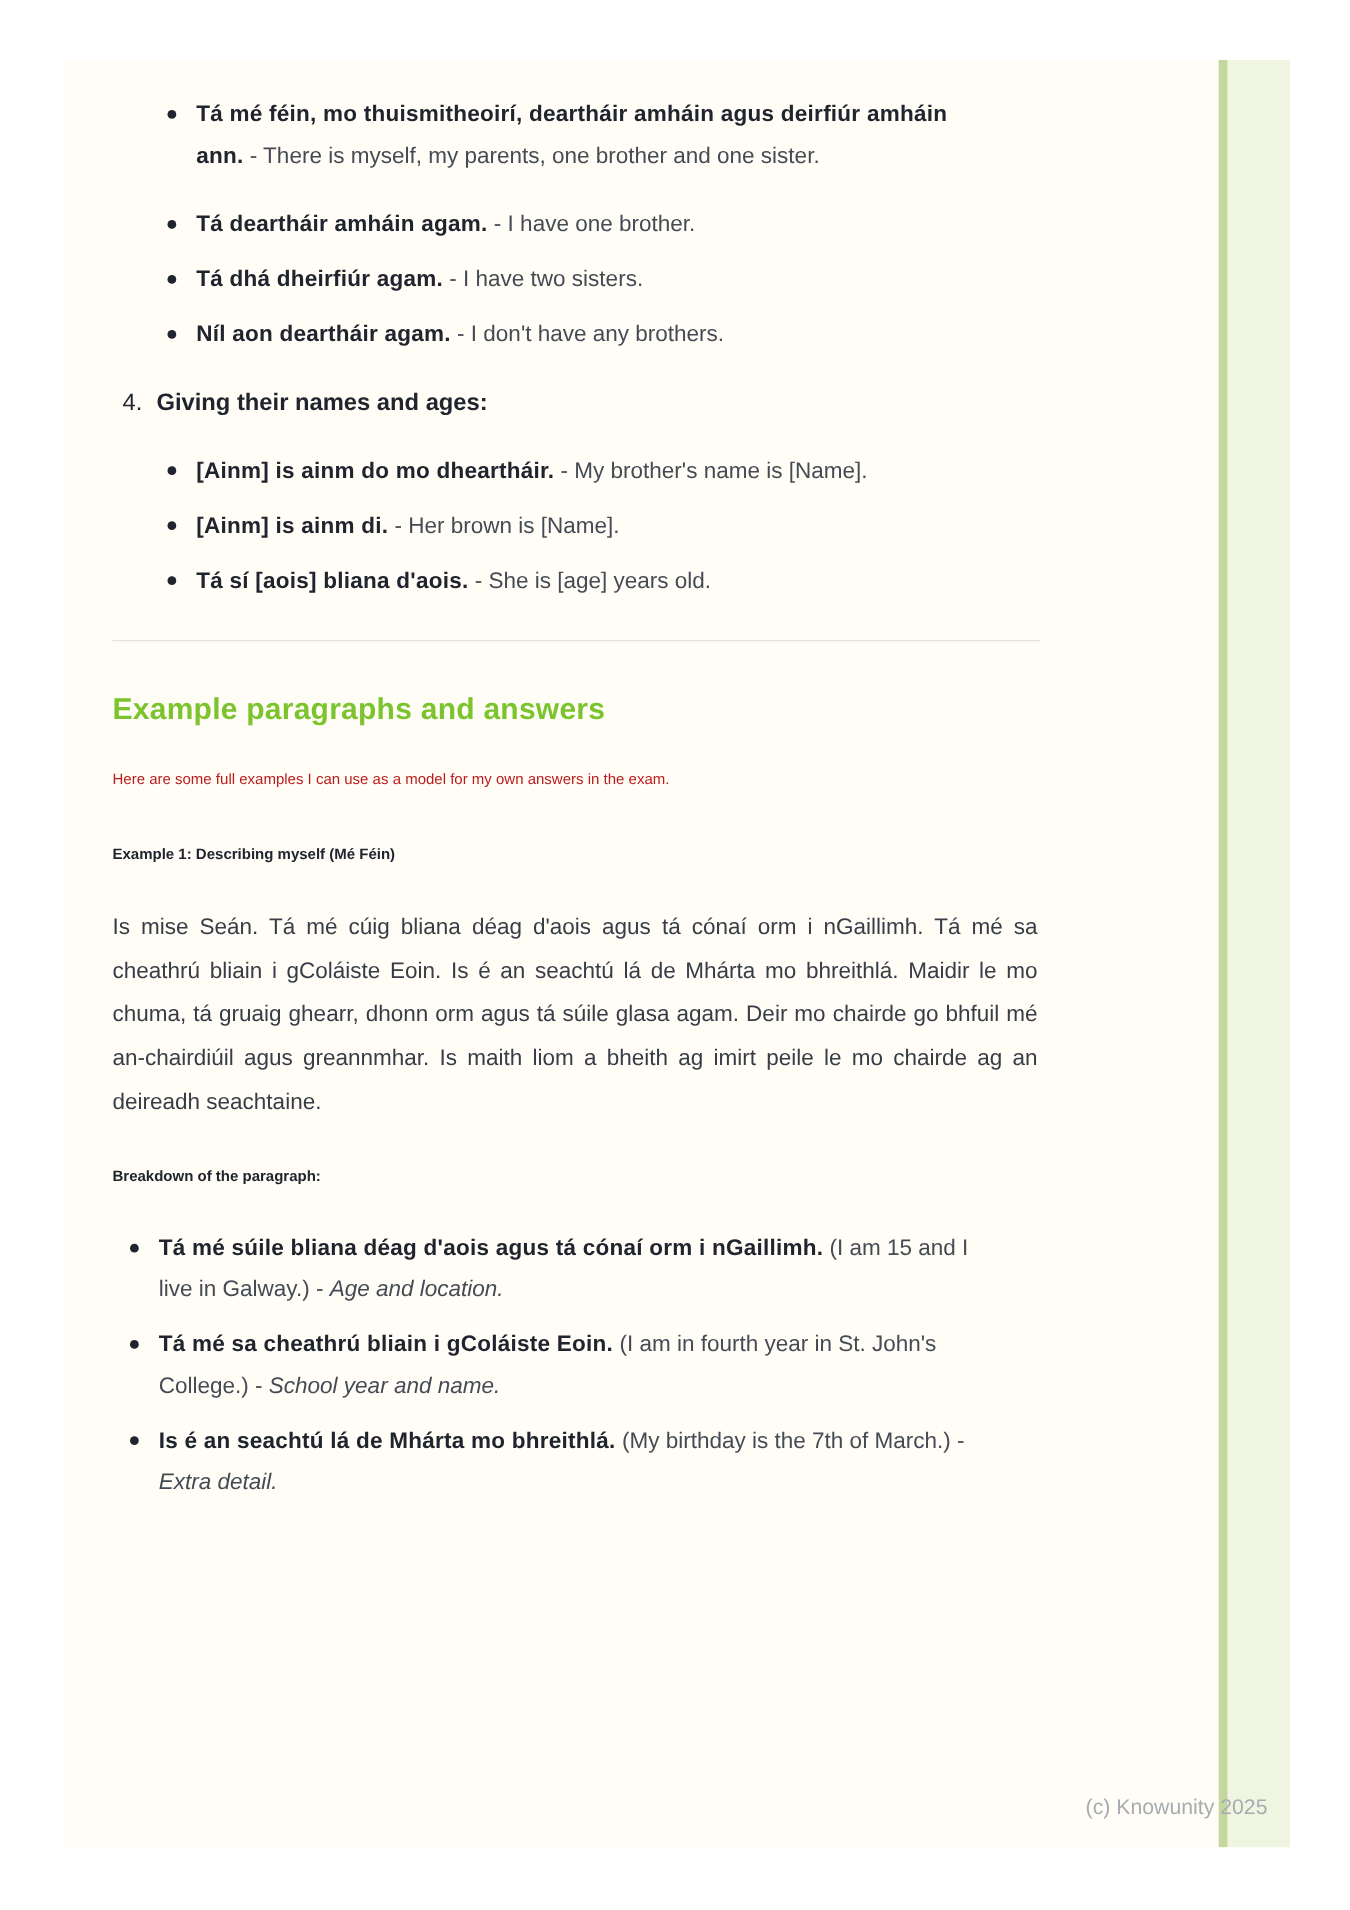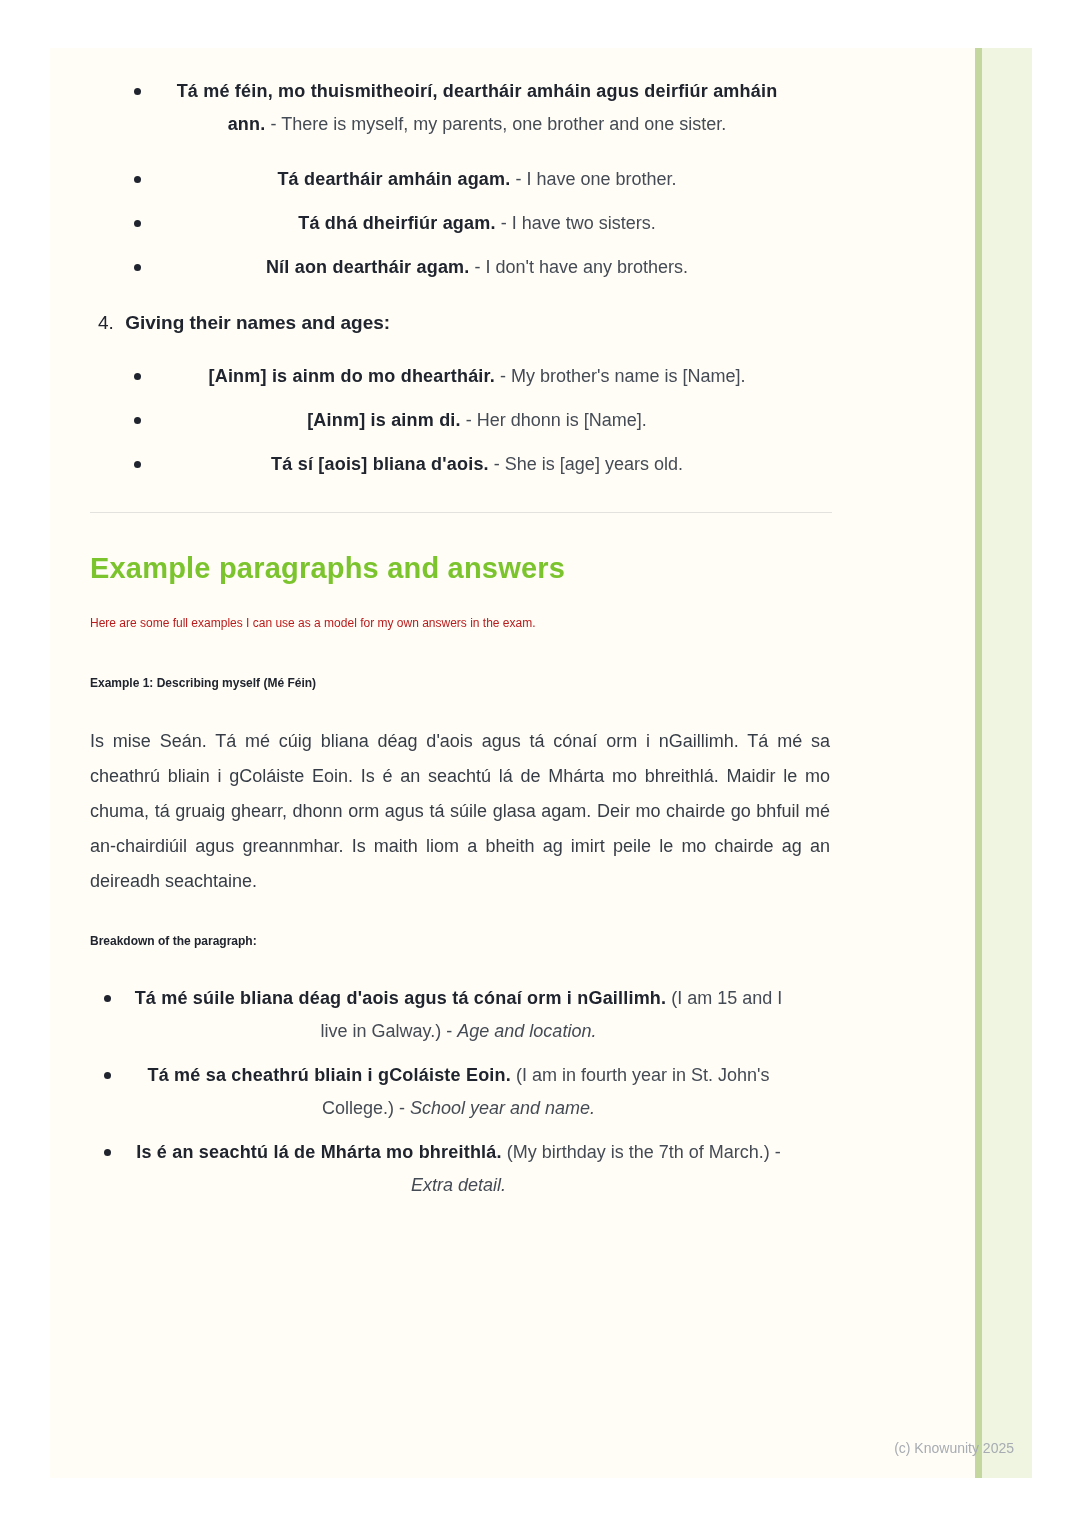--- a/index.html
+++ b/index.html
@@ -30,21 +30,20 @@
   }
   .content {
     position: relative;
     width: 782px;
     padding: 6px 0 0 40px;
     color: #20242e;
   }
   ul.blist {
     list-style: none;
     margin: 21px 0 22px 0;
-    text-align: center;
   }
   ul.blist li {
     position: relative;
     font-size: 18px;
     line-height: 33px;
     margin-bottom: 11px;
     color: #454b55;
   }
   ul.indent li {
     padding-left: 67px;
@@ -84,21 +83,21 @@
   h3.numbered .num { font-weight: normal; color: #20242e; margin-right: 6px; }
   h3.numbered .ttl { font-weight: bold; color: #20242e; }
   hr.divider {
     border: none;
     border-top: 1px solid #e4e2df;
     margin: 31px 0 0 0;
     width: 742px;
   }
   h2.green {
     margin: 36px 0 20px 0;
-    font-size: 29px;
+    font-size: 24px;
     line-height: 38px;
     font-weight: bold;
     color: #7cc42e;
     letter-spacing: 0.2px;
   }
   p.intro {
     font-size: 12px;
     line-height: 33px;
     color: #b91c1c;
     max-width: 742px;
@@ -116,21 +115,21 @@
     line-height: 35px;
     color: #373d47;
     width: 740px;
     text-align: justify;
     margin: 0 0 26px 0;
   }
   .watermark {
     position: absolute;
     right: 18px;
     bottom: 22px;
-    font-size: 14px;
+    font-size: 17px;
     color: #a7acb2;
     z-index: 2;
   }
 </style>
 </head>
 <body>
 
 <div class="page">
   <div class="stripe-light"></div>
   <div class="stripe-dark"></div>
@@ -165,21 +164,21 @@
       <span class="ttl">Giving their names and ages:</span>
     </h3>
 
     <ul class="blist indent">
       <li>
         <span class="ga">[Ainm] is ainm do mo dheartháir.</span>
         <span class="en">- My brother's name is [Name].</span>
       </li>
       <li>
         <span class="ga">[Ainm] is ainm di.</span>
-        <span class="en">- Her dhonn is [Name].</span>
+        <span class="en">- Her brown is [Name].</span>
       </li>
       <li>
         <span class="ga">Tá sí [aois] bliana d'aois.</span>
         <span class="en">- She is [age] years old.</span>
       </li>
     </ul>
 
     <hr class="divider">
 
     <h2 class="green">Example paragraphs and answers</h2>

